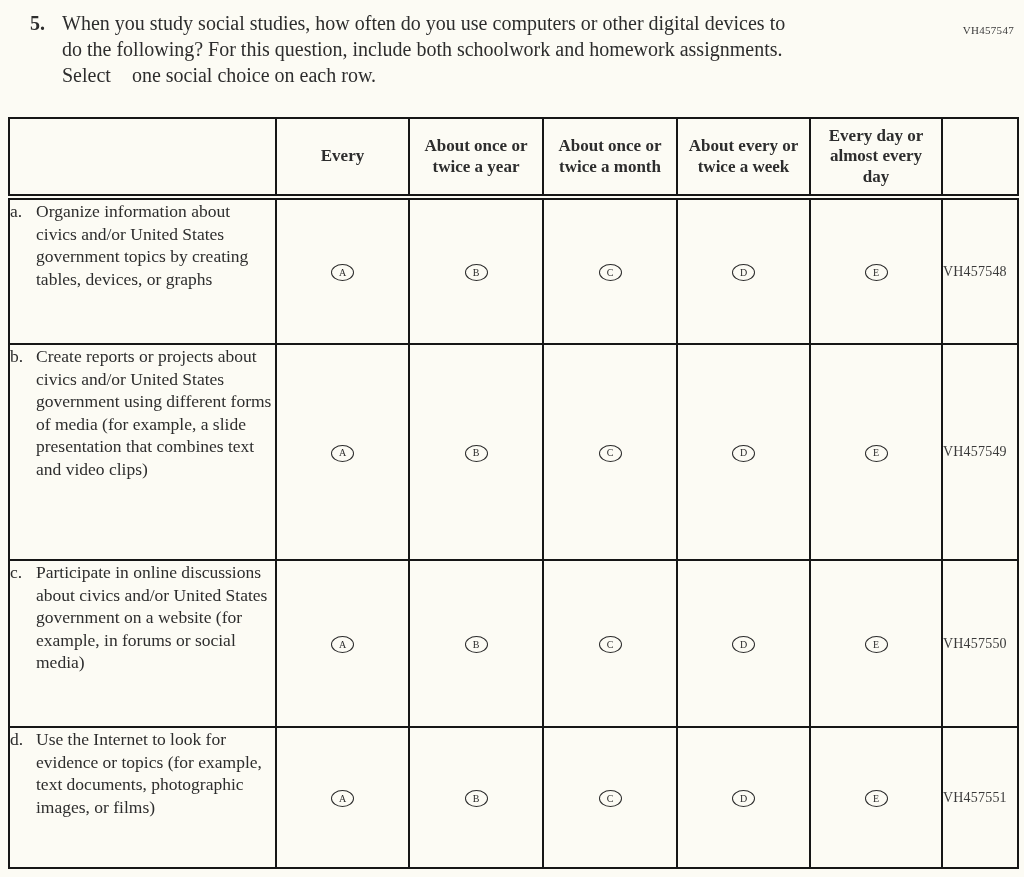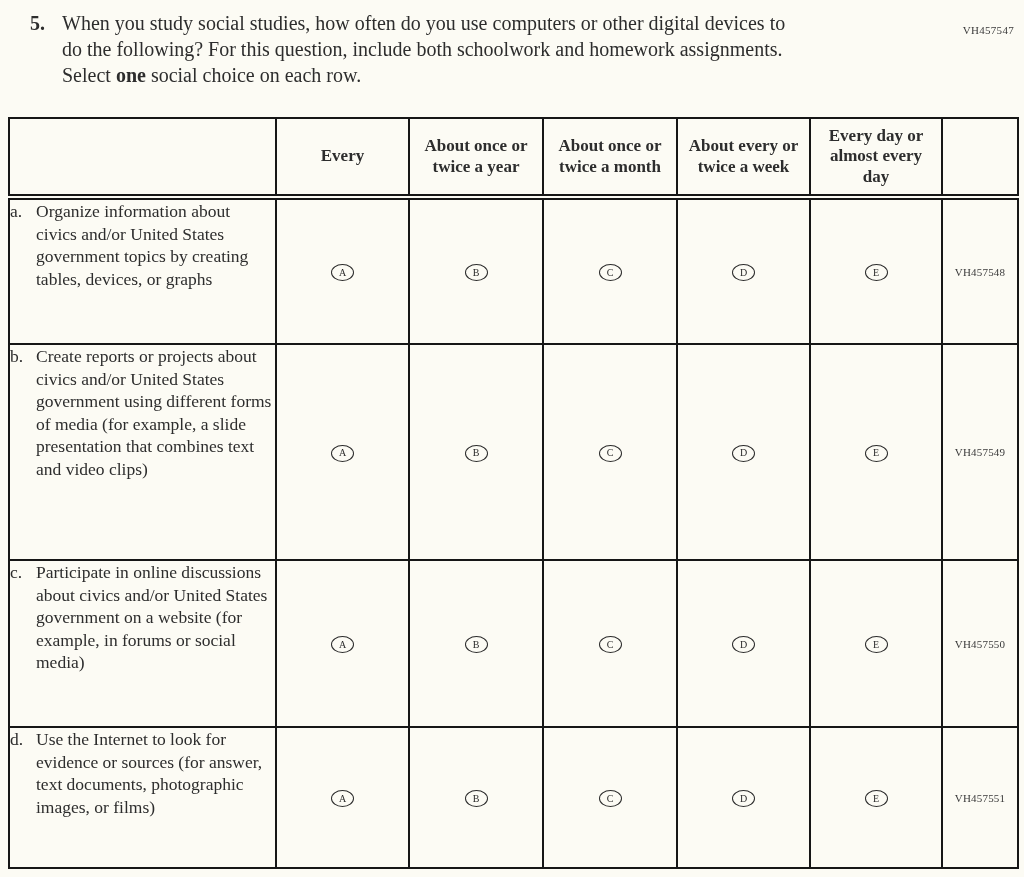--- a/index.html
+++ b/index.html
@@ -35,21 +35,21 @@
     width: 770px;
     display: flex;
     font-size: 20px;
     line-height: 1.3;
   }
   .qnum {
     font-weight: bold;
     width: 32px;
     flex: none;
   }
-  .qtext b { font-weight: bold; }
+  .qtext b { font-weight: normal; margin-left: 16px; }
 
   
   table.matrix {
     position: absolute;
     top: 117px;
     left: 8px;
     border-collapse: collapse;
     table-layout: fixed;
   }
   table.matrix th,
@@ -95,23 +95,22 @@
     border: 1.5px solid #2a2a2a;
     border-radius: 50%;
     font-size: 10px;
     line-height: 1;
     color: #2a2a2a;
     cursor: pointer;
     background: transparent;
   }
 
   td.code-cell {
-    text-align: center;
     vertical-align: middle;
-    font-size: 11px;
+    font-size: 14px;
     color: #3a3a3a;
     letter-spacing: 0.2px;
   }
 </style>
 </head>
 <body>
 
 <div class="top-code">VH457547</div>
 
 <div class="question">
@@ -180,21 +179,21 @@
       <td class="option-cell"><span class="bubble">B</span></td>
       <td class="option-cell"><span class="bubble">C</span></td>
       <td class="option-cell"><span class="bubble">D</span></td>
       <td class="option-cell"><span class="bubble">E</span></td>
       <td class="code-cell">VH457550</td>
     </tr>
     <tr class="row-d">
       <td class="item-cell">
         <div class="item-wrap">
           <span class="item-label">d.</span>
-          <span class="item-text">Use the Internet to look for evidence or sources (for answer, text documents, photographic images, or films)</span>
+          <span class="item-text">Use the Internet to look for evidence or topics (for example, text documents, photographic images, or films)</span>
         </div>
       </td>
       <td class="option-cell"><span class="bubble">A</span></td>
       <td class="option-cell"><span class="bubble">B</span></td>
       <td class="option-cell"><span class="bubble">C</span></td>
       <td class="option-cell"><span class="bubble">D</span></td>
       <td class="option-cell"><span class="bubble">E</span></td>
       <td class="code-cell">VH457551</td>
     </tr>
   </tbody>

